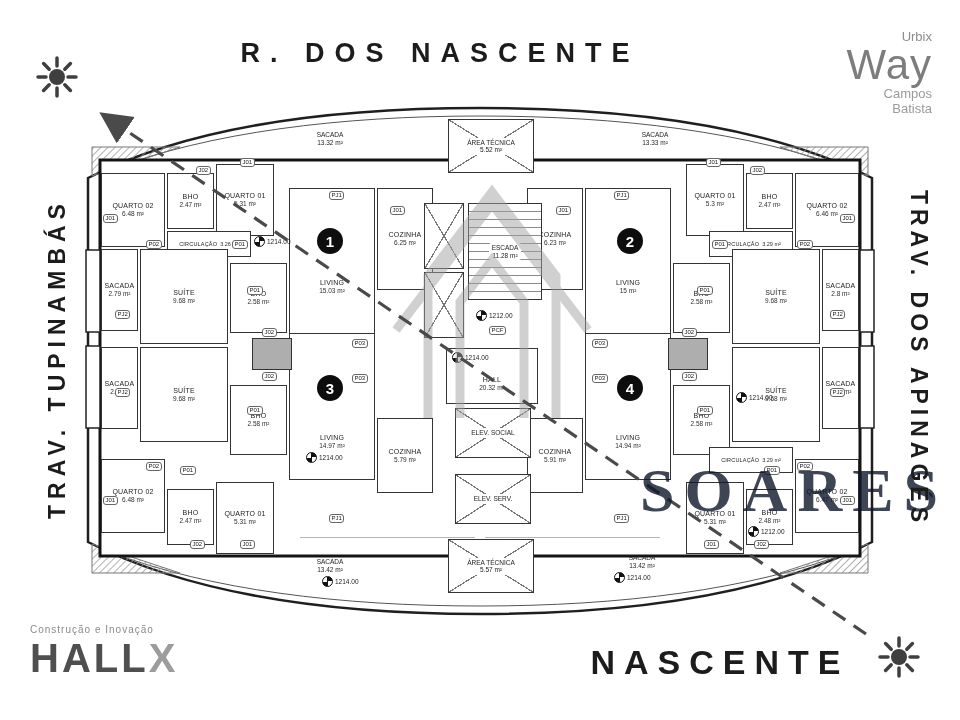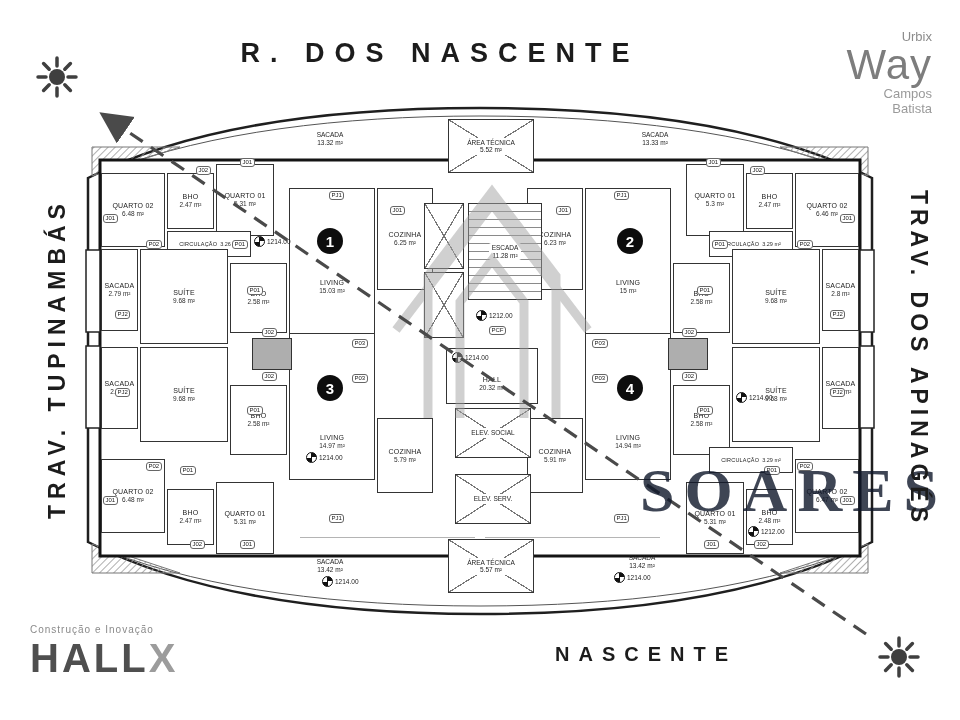--- a/index.html
+++ b/index.html
@@ -28,22 +28,22 @@
   .lvl{position:absolute;z-index:4;display:flex;align-items:center;gap:2px;font-size:6.5px;}
   .lvl em{font-style:normal;}
   .lvl-icon{display:inline-block;width:9px;height:9px;border-radius:50%;border:1px solid #111;
        background:conic-gradient(#111 0 90deg,#fff 90deg 180deg,#111 180deg 270deg,#fff 270deg);}
   .ucircle{position:absolute;z-index:4;width:26px;height:26px;border-radius:50%;background:#0d0d0d;
        color:#fff;display:flex;align-items:center;justify-content:center;font-size:15px;font-weight:bold;}
   .blabel{position:absolute;z-index:3;text-align:center;font-size:6.5px;line-height:8px;}
 
   .street-top{position:absolute;z-index:7;left:200px;top:38px;width:480px;text-align:center;
        font-size:27px;font-weight:bold;letter-spacing:10px;}
-  .street-bottom{position:absolute;z-index:7;left:555px;top:643px;width:330px;
-       font-size:20px;font-weight:bold;letter-spacing:9px;}
+  .street-bottom{position:absolute;z-index:7;left:555px;top:643px;width:330px;text-align:center;
+       font-size:34px;font-weight:bold;letter-spacing:9px;}
   .street-left{position:absolute;z-index:7;left:-118px;top:345px;width:350px;text-align:center;
        transform:rotate(-90deg);font-size:23px;font-weight:bold;letter-spacing:6px;}
   .street-right{position:absolute;z-index:7;left:728px;top:345px;width:380px;text-align:center;
        transform:rotate(90deg);font-size:23px;font-weight:bold;letter-spacing:5px;}
 
   .way{position:absolute;z-index:7;right:28px;top:30px;width:120px;text-align:right;}
   .way-small{font-size:13px;color:#8c8c8c;line-height:14px;}
   .way-big{font-size:42px;line-height:42px;font-weight:400;letter-spacing:1px;color:#7d7d7d;}
   .way-sub{font-size:13px;line-height:15px;color:#9a9a9a;}
 

